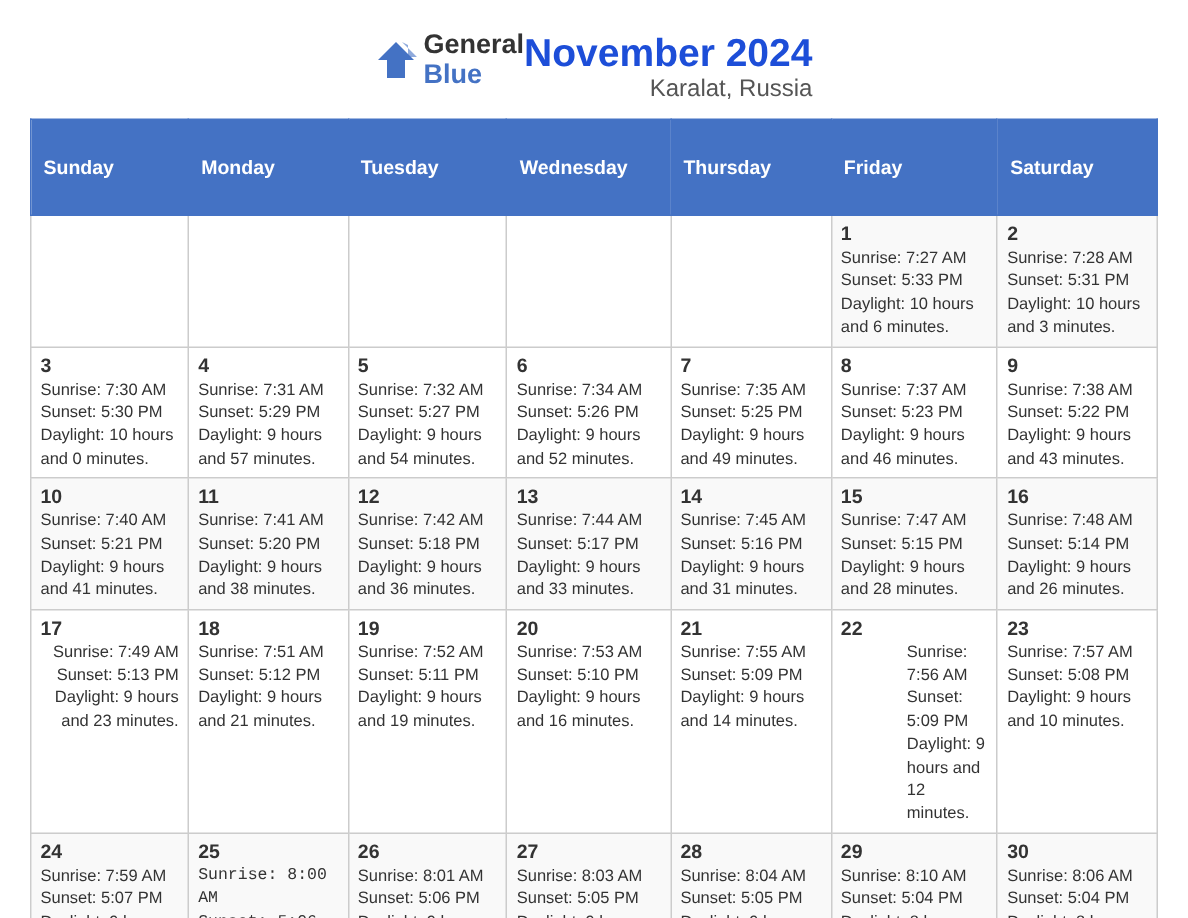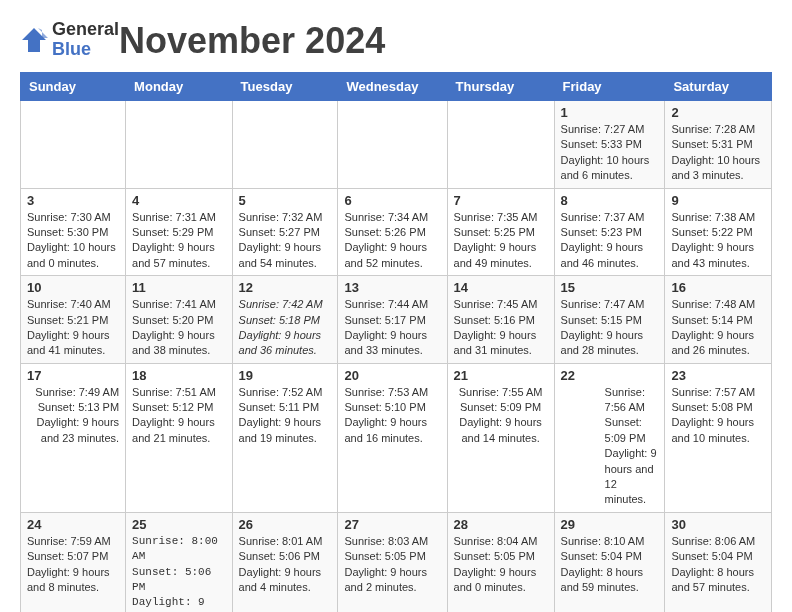--- a/index.html
+++ b/index.html
@@ -5,21 +5,21 @@
     * { box-sizing: border-box; margin: 0; padding: 0; }
     body {
       font-family: Arial, sans-serif;
       background: #fff;
       width: 792px;
       min-height: 612px;
       padding: 20px;
     }
     .header {
       display: flex;
-      justify-content: flex-start;
+      justify-content: center;
       align-items: flex-start;
       margin-bottom: 10px;
     }
     .logo {
       display: flex;
       align-items: center;
     }
     .logo-text {
       display: flex;
       flex-direction: column;
@@ -37,38 +37,38 @@
     }
     .logo-icon {
       width: 28px;
       height: 28px;
       margin-right: 4px;
     }
     .title-block {
       text-align: right;
     }
     .month-title {
-      font-size: 36px;
-      font-weight: bold;
-      color: #404040;
+      font-size: 26px;
+      font-weight: bold;
+      color: #1d4ed8;
     }
     .location {
       font-size: 16px;
       color: #555;
     }
     table {
       width: 100%;
       border-collapse: collapse;
     }
     thead tr {
       background-color: #4472c4;
       color: white;
     }
     thead th {
-      padding: 6px 8px;
+      padding: 24px 8px;
       text-align: left;
       font-size: 13px;
       font-weight: bold;
       border: 1px solid #4472c4;
     }
     tbody tr {
       vertical-align: top;
     }
     tbody td {
       border: 1px solid #ccc;
@@ -105,20 +105,21 @@
       <polygon points="14,2 26,14 20,14 20,26 8,26 8,14 2,14" fill="#4472c4"></polygon>
       <polygon points="18,2 28,12 22,12 22,4" fill="#4472c4" opacity="0.6"></polygon>
     </svg>
     <div class="logo-text">
       <span class="logo-general">General</span>
       <span class="logo-blue">Blue</span>
     </div>
   </div>
   <div class="title-block">
     <div class="month-title">November 2024</div>
+    <div class="location">Karalat, Russia</div>
   </div>
 </div>
 
 <table>
   <thead>
     <tr>
     <th>Sunday</th>
         <th>Monday</th>
         <th>Tuesday</th>
         <th>Wednesday</th>
@@ -199,21 +200,21 @@
 Daylight: 9 hours and 41 minutes.</div>
         </td>
         <td>
           <span class="day-num">11</span>
           <div class="cell-content" style="white-space: pre-line;">Sunrise: 7:41 AM
 Sunset: 5:20 PM
 Daylight: 9 hours and 38 minutes.</div>
         </td>
         <td>
           <span class="day-num">12</span>
-          <div class="cell-content" style="white-space: pre-line; font-style: italic;">Sunrise: 7:42 AM
+          <div class="cell-content" style="white-space: pre-line;">Sunrise: 7:42 AM
 Sunset: 5:18 PM
 Daylight: 9 hours and 36 minutes.</div>
         </td>
         <td>
           <span class="day-num">13</span>
           <div class="cell-content" style="white-space: pre-line;">Sunrise: 7:44 AM
 Sunset: 5:17 PM
 Daylight: 9 hours and 33 minutes.</div>
         </td>
         <td>
@@ -255,21 +256,21 @@
 Daylight: 9 hours and 19 minutes.</div>
         </td>
         <td>
           <span class="day-num">20</span>
           <div class="cell-content" style="white-space: pre-line;">Sunrise: 7:53 AM
 Sunset: 5:10 PM
 Daylight: 9 hours and 16 minutes.</div>
         </td>
         <td>
           <span class="day-num">21</span>
-          <div class="cell-content" style="white-space: pre-line; text-align: center;">Sunrise: 7:55 AM
+          <div class="cell-content" style="white-space: pre-line;">Sunrise: 7:55 AM
 Sunset: 5:09 PM
 Daylight: 9 hours and 14 minutes.</div>
         </td>
         <td>
           <span class="day-num">22</span>
           <div class="cell-content" style="white-space: pre-line; margin-left: 44px;">Sunrise: 7:56 AM
 Sunset: 5:09 PM
 Daylight: 9 hours and 12 minutes.</div>
         </td>
         <td>

